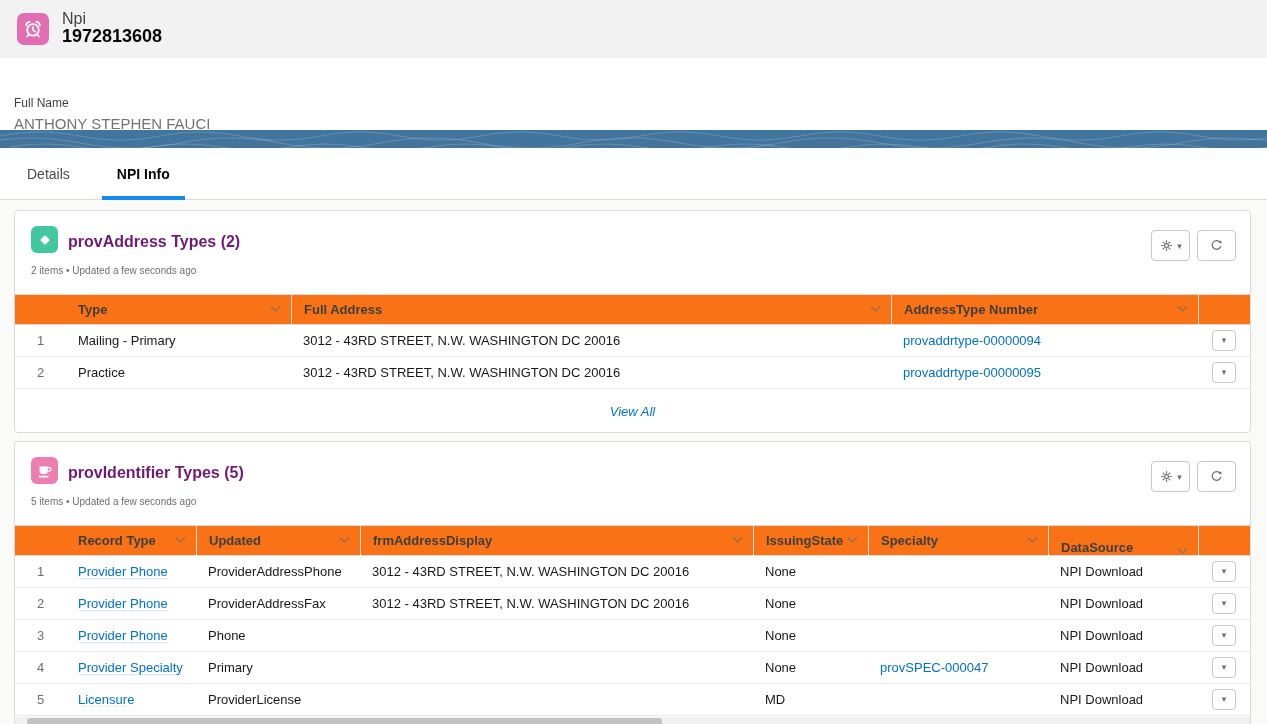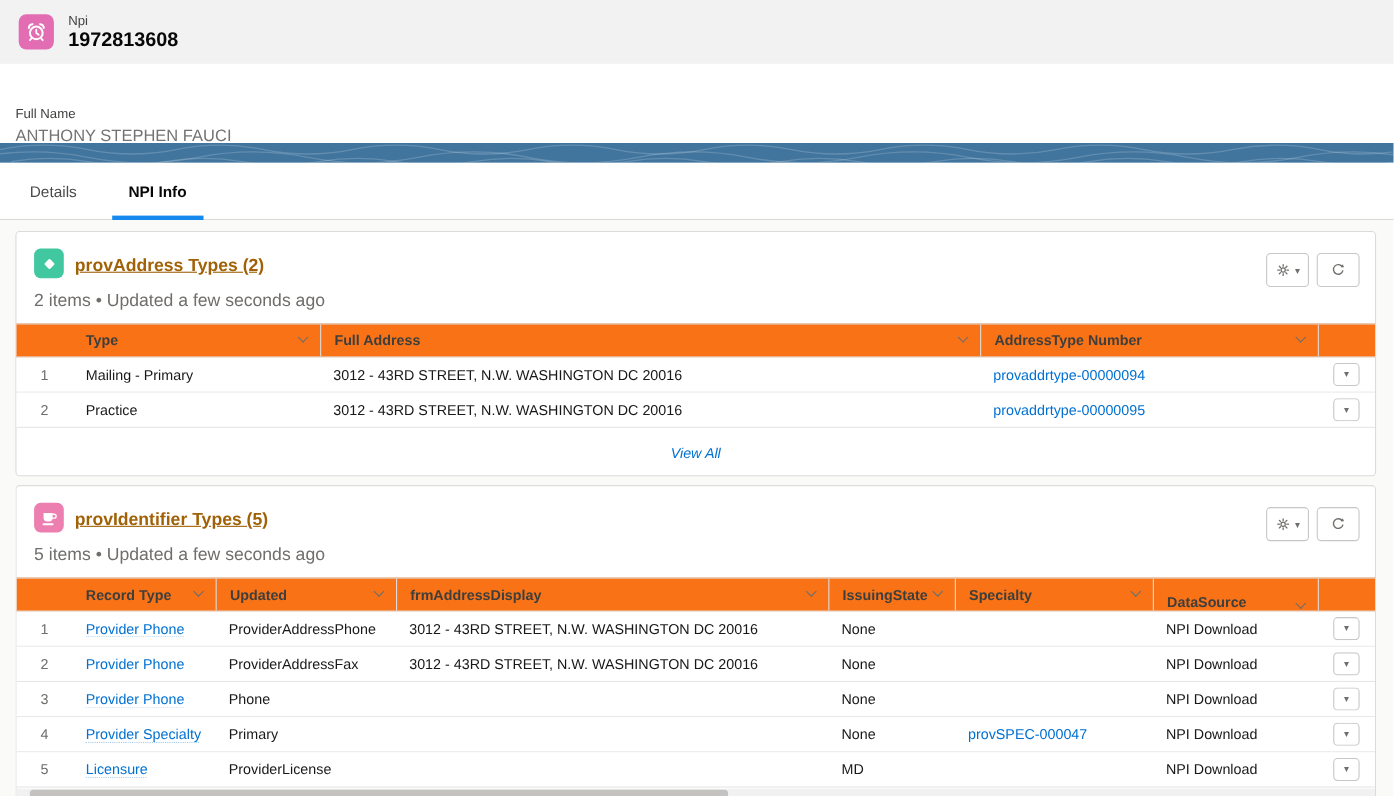--- a/index.html
+++ b/index.html
@@ -7,21 +7,21 @@
     font-family:"Liberation Sans", sans-serif; color:#181818; }
   .page { position:relative; width:1267px; height:724px; }
 
   
   .rec-header { position:absolute; top:0; left:0; width:1267px; height:58px;
     background:#F3F2F2; display:flex; align-items:center; padding-left:17px; }
   .obj-icon { width:32px; height:32px; border-radius:7px; display:flex;
     align-items:center; justify-content:center; flex:0 0 auto; }
   .obj-icon.pink { background:#E26DB2; }
   .obj-text { margin-left:13px; }
-  .obj-label { font-size:12px; color:#444; line-height:14px; }
+  .obj-label { font-size:16px; color:#444; line-height:14px; }
   .obj-value { font-size:18px; font-weight:bold; color:#080707; line-height:21px; }
 
   
   .name-block { position:absolute; top:80px; left:14px; }
   .field-label { font-size:12px; color:#3E3E3C; margin-bottom:5px;margin-top:16px; }
   .field-value { font-size:15px; color:#737373; }
 
   
   .banner { position:absolute; top:130px; left:0; width:1267px; height:18px;
     background:#41759E; overflow:hidden; }
@@ -44,22 +44,22 @@
     border:1px solid #DDDBDA; border-radius:4px; }
   .card-address { top:10px; height:223px; }
   .card-identifier { top:241px; height:300px; border-bottom:none; border-radius:4px 4px 0 0; overflow:hidden; }
 
   .card-head { position:relative; height:83px; }
   .card-icon { position:absolute; left:16px; top:15px; width:27px; height:27px;
     border-radius:6px; display:flex; align-items:center; justify-content:center; }
   .card-icon.teal { background:#41C8A0; }
   .card-icon.pink { background:#ED7EB0; }
   .card-title { position:absolute; left:53px; top:22px; font-size:16px;
-    font-weight:bold; color:#a16207;text-decoration:underline; }
-  .card-meta { position:absolute; left:16px; top:54px; font-size:16px; color:#706E6B; }
+    font-weight:bold; color:#701a75; }
+  .card-meta { position:absolute; left:16px; top:54px; font-size:10px; color:#706E6B; }
   .card-actions { position:absolute; right:14px; top:19px; display:flex; gap:7px; }
   .btn-icon { width:39px; height:31px; background:#fff; border:1px solid #C9C7C5;
     border-radius:4px; display:flex; align-items:center; justify-content:center;
     gap:3px; cursor:pointer; color:#706E6B; }
   .btn-icon .caret { font-size:9px; color:#706E6B; }
 
   
   .tbl-head { display:flex; height:31px; background:#f97316;
     border-top:1px solid #DDDBDA; border-bottom:1px solid #DDDBDA; }
   .th { display:flex; align-items:center; justify-content:space-between;

